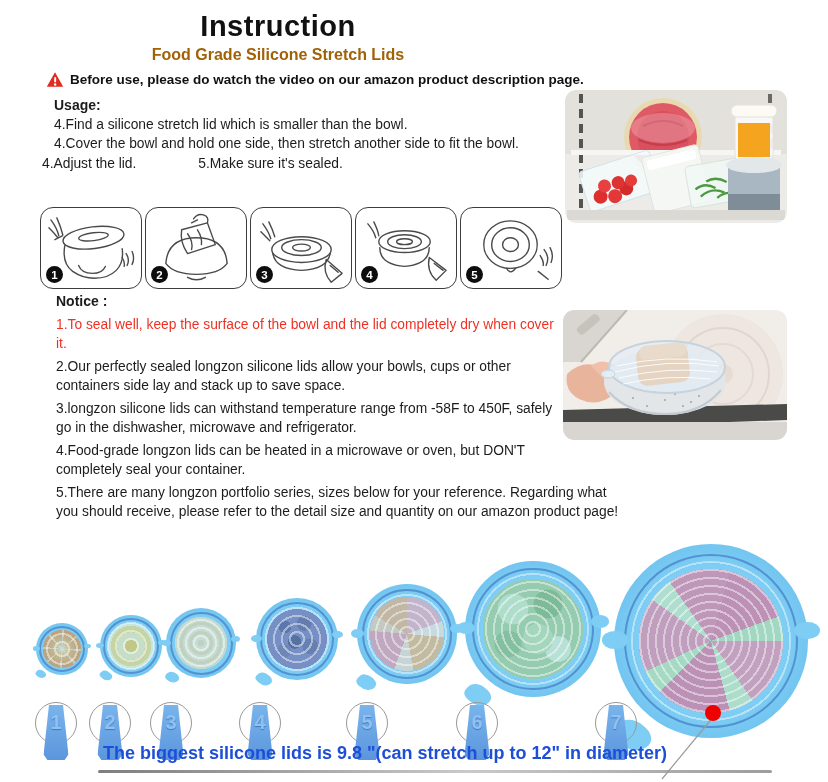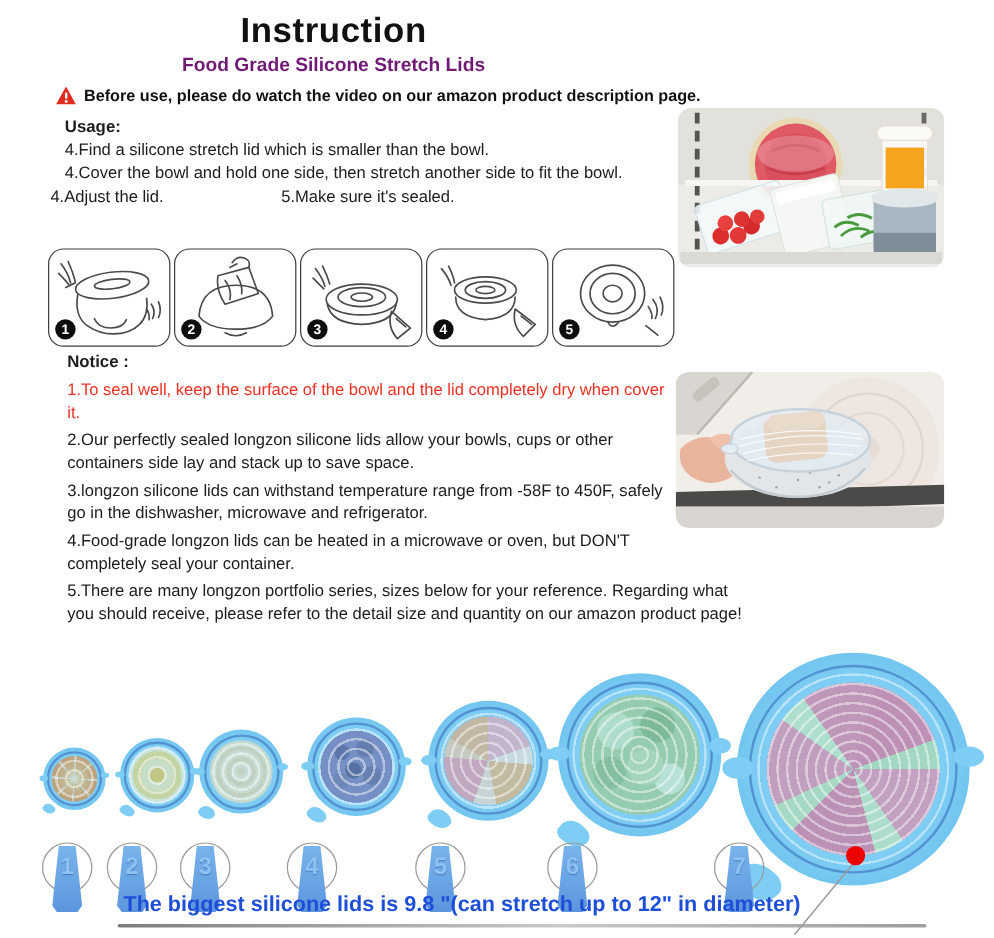--- a/index.html
+++ b/index.html
@@ -1,31 +1,31 @@
 <!DOCTYPE html>
 <html><head>
 <meta charset="utf-8">
 <style>
   html,body{margin:0;padding:0;width:828px;height:782px;background:#fff;
     font-family:"Liberation Sans",sans-serif;color:#1c1c1c;overflow:hidden;position:relative;}
 
   
   .header{position:absolute;left:0;top:10px;width:556px;text-align:center;}
   .title{font-size:29px;font-weight:700;letter-spacing:.5px;margin:0;color:#111;}
-  .subtitle{font-size:16px;font-weight:700;margin-top:3px;color:#701a75;}
+  .subtitle{font-size:16px;font-weight:700;margin-top:3px;color:#a16207;}
 
   .warning{position:absolute;left:46px;top:71px;display:flex;align-items:center;gap:6px;
     font-size:13.5px;font-weight:700;color:#111;white-space:nowrap;}
 
   
   .usage{position:absolute;left:42px;top:96px;width:522px;font-size:13.8px;line-height:18.5px;}
   .sec-head{font-weight:700;font-size:14px;margin:0 0 3px 0;}
   .usage p,.notice p{margin:0 0 1px 12px;}
   .red{color:#ee3124;}
-  .row45{display:flex;gap:98px;}
+  .row45{display:flex;gap:62px;}
 
   .steps{position:absolute;left:40px;top:207px;display:flex;gap:3px;}
   .step{width:100px;height:80px;border:1.6px solid #3d3d3d;border-radius:13px;position:relative;background:#fff;}
   .step svg{position:absolute;inset:0;}
   .step-num{position:absolute;left:5px;bottom:5px;width:17px;height:17px;border-radius:50%;
     background:#0d0d0d;color:#fff;font-size:11.5px;font-weight:700;display:flex;align-items:center;justify-content:center;}
 
   .notice{position:absolute;left:42px;top:292px;width:524px;font-size:13.8px;line-height:19px;}
   .notice .wide{width:568px;}
   .notice p{margin:0 0 4px 0;padding-left:14px;}

